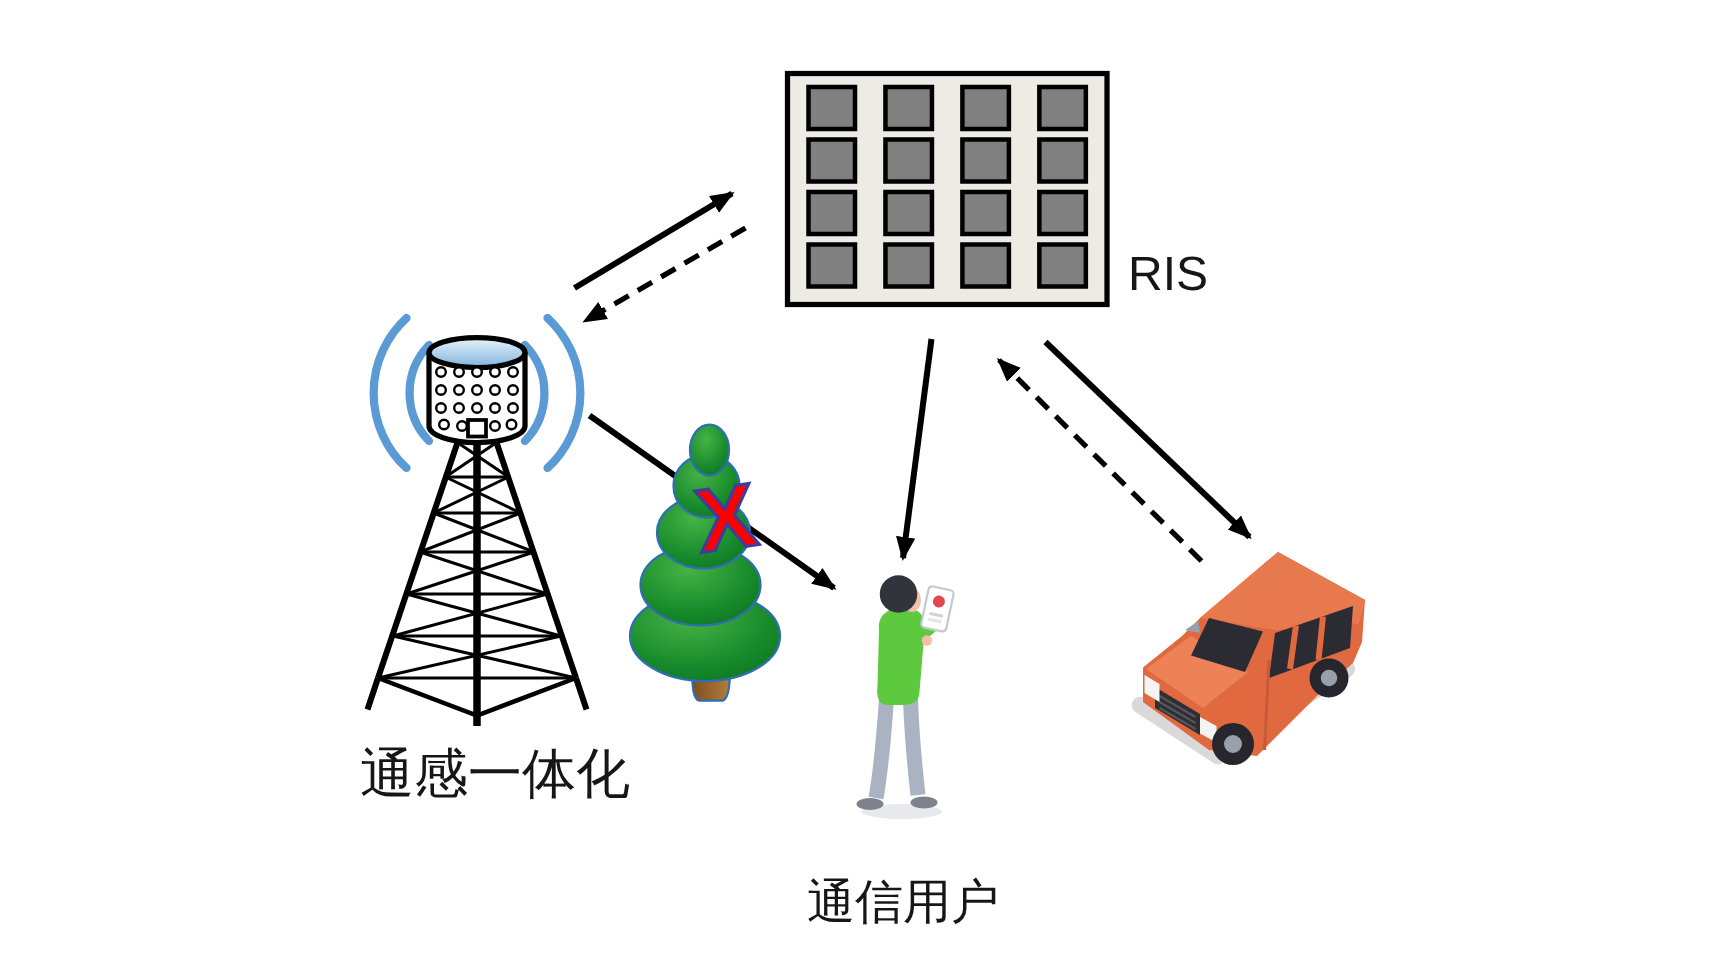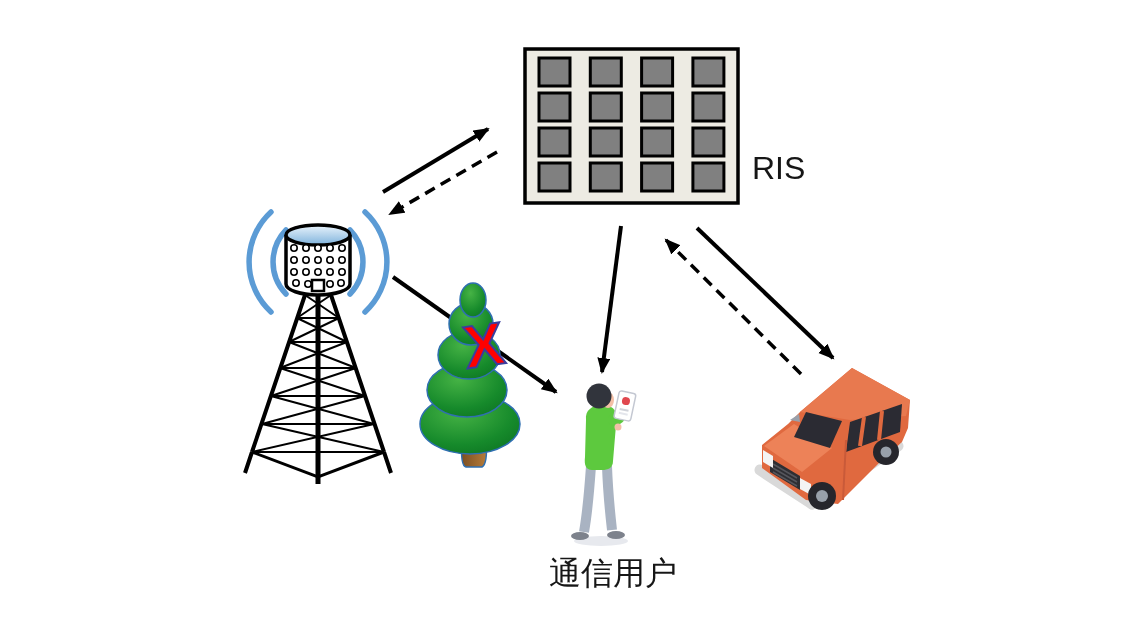--- a/index.html
+++ b/index.html
@@ -2,23 +2,23 @@
 <html style="--wave-blue: #5B9BD5; --jacket-green: #5DC93E; --pants-gray: #A9B3C2; --car-orange: #E0693F; --ris-element-gray: #808080; --blocked-red: #FF0000; --panel-bg: #EDEBE3;"><head>
 <meta charset="utf-8">
 <style>
   html,body{margin:0;padding:0;background:#fff;}
   .stage{
     position:relative;width:1140px;height:639px;background:#ffffff;overflow:hidden;
     font-family:"Liberation Sans","DejaVu Sans",sans-serif;
   }
   .stage svg{position:absolute;left:0;top:0;}
   .lbl{position:absolute;color:#161616;white-space:pre;}
-  .lbl-ris{left:752px;top:150px;font-size:32px;}
+  .lbl-ris{left:752px;top:164px;font-size:32px;}
   .lbl-bs{left:220px;top:494px;width:220px;text-align:center;font-size:36px;line-height:44px;}
-  .lbl-user{left:538px;top:552px;width:150px;text-align:center;font-size:32px;}
+  .lbl-user{left:538px;top:580px;width:150px;font-size:32px;}
   .lbl-target{left:783px;top:524px;width:150px;text-align:center;font-size:32px;}
   .ris-cell{fill:var(--ris-element-gray,#808080);stroke:#000;stroke-width:3px;}
   :root{
     --wave-blue:#5B9BD5; --jacket-green:#5DC93E; --pants-gray:#A9B3C2;
     --car-orange:#E0693F; --ris-element-gray:#808080; --blocked-red:#FF0000;
     --panel-bg:#EDEBE3;
   }
 </style>
 </head>
 <body>
@@ -175,16 +175,16 @@
       <path d="M790,420 L799,414 L800,422 Z" fill="#9aa0aa"></path>
       <circle cx="822" cy="496" r="14" fill="#26262c"></circle>
       <circle cx="822" cy="496" r="6" fill="#98a0aa"></circle>
       <circle cx="886" cy="452" r="13" fill="#26262c"></circle>
       <circle cx="886" cy="452" r="5.5" fill="#98a0aa"></circle>
       <path d="M846,440 L843,500" stroke="#c95a39" stroke-width="2" fill="none"></path>
     </g>
   </svg>
 
   <div class="lbl lbl-ris">RIS</div>
-  <div class="lbl lbl-bs"><br>
+  <div class="lbl lbl-bs"><span>通感一体化</span><br>
   </div>
   <div class="lbl lbl-user">通信用户</div>
 </div>
 
 </body></html>

